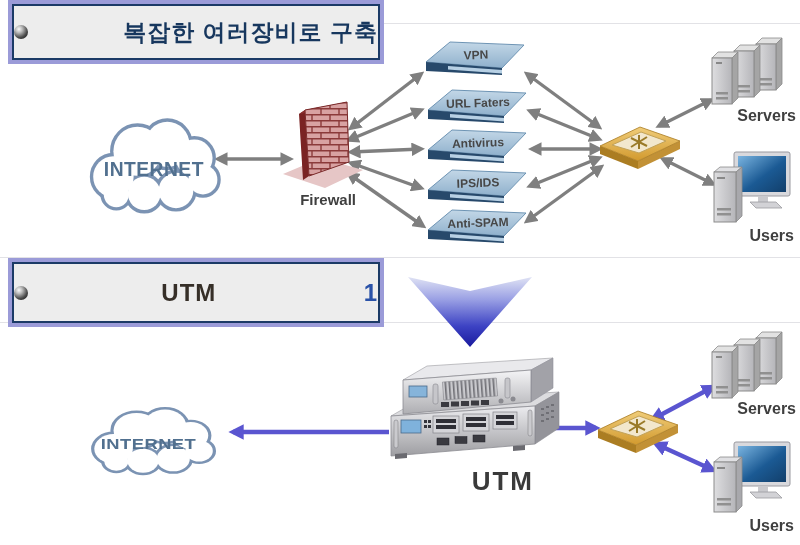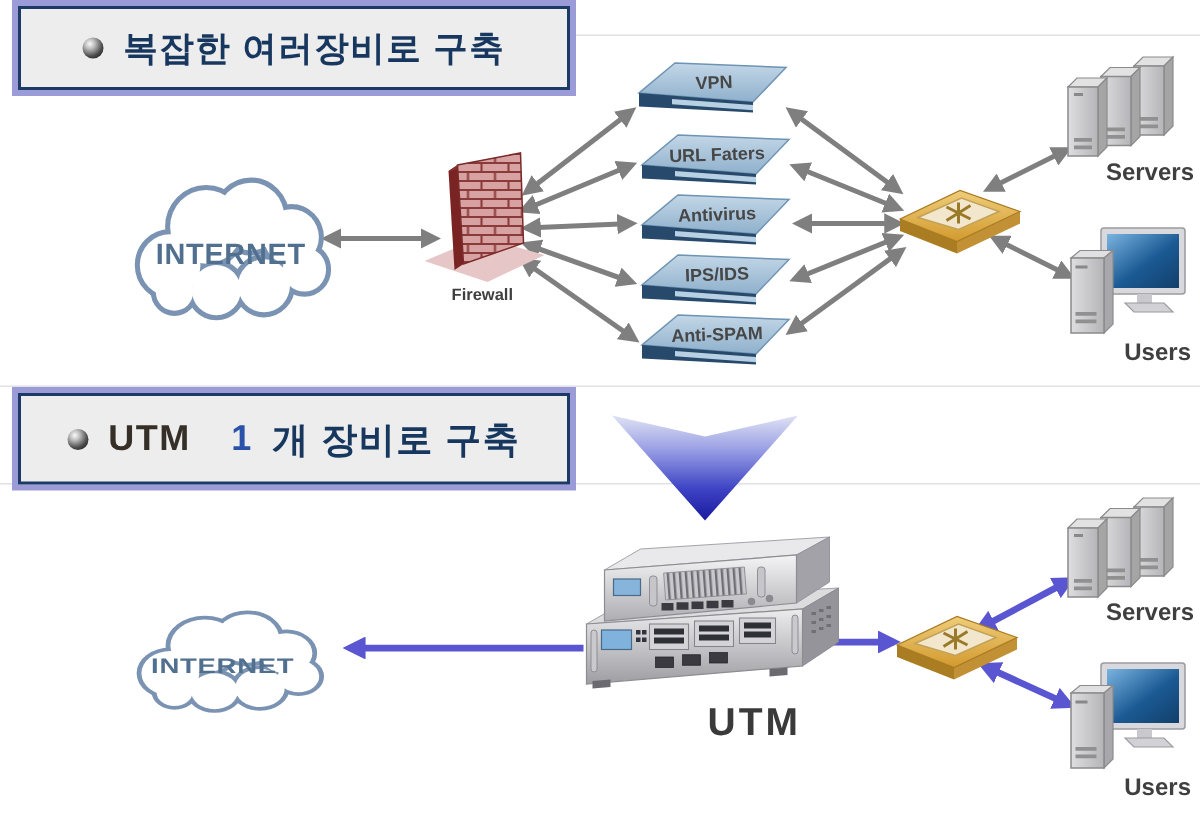--- a/index.html
+++ b/index.html
@@ -4,21 +4,21 @@
 <style>
   html,body{margin:0;padding:0;background:#fff;}
   .stage{position:relative;width:800px;height:545px;background:#fff;overflow:hidden;
          font-family:"Liberation Sans",sans-serif;}
   .hline{position:absolute;height:1px;background:#e2e2e6;z-index:0;}
   .arrows{position:absolute;left:0;top:0;width:800px;height:545px;z-index:1;}
 
   
   .titlebox{position:absolute;background:#ededed;border:2px solid #1b3a66;
             box-shadow:0 0 0 4px #9b9bd8;display:flex;align-items:center;
-            justify-content:center;gap:13px;z-index:3;}
+            justify-content:space-between;gap:13px;z-index:3;}
   .sphere{width:14px;height:14px;border-radius:50%;flex:0 0 auto;
           background:radial-gradient(circle at 35% 30%, #fafafa 0%, #bdbdbd 25%, #4c4c4c 62%, #0a0a0a 100%);}
   .t1{font-size:23px;font-weight:bold;color:#17375e;letter-spacing:1px;white-space:nowrap;}
   .t2{font-size:24px;font-weight:bold;white-space:nowrap;letter-spacing:1px;}
   .t2 .t-utm{color:#362f28;margin-right:14px;}
   .t2 .t-num{color:#2a52a8;}
   .t2 .t-kor{color:#17375e;}
 
   .comp{position:absolute;z-index:2;}
   .label{position:absolute;text-align:right;font-weight:bold;color:#3f3f3f;z-index:2;}
@@ -144,21 +144,21 @@
     </g>
     <text x="84" y="67" text-anchor="middle" font-size="20" font-weight="bold" fill="#51708f" letter-spacing="0.5">INTERNET</text>
   </svg>
 
   <svg class="comp" style="left:281px;top:96px;" width="84" height="100" viewBox="0 0 84 100">
     <polygon points="2,78 40,62 82,74 44,92" fill="#e6c6c6"></polygon>
     <polygon points="18,18 24,14 28,80 22,84" fill="#7a2323"></polygon>
     <polygon points="18,18 60,10 66,6 24,14" fill="#8b3030"></polygon>
     <polygon points="24,14 66,6 68,66 28,80" fill="url(#brick)" stroke="#7a2a2a" stroke-width="1"></polygon>
   </svg>
-  <div class="label" style="left:260px;top:191px;width:82px;font-size:11px;">Firewall</div>
+  <div class="label" style="left:274px;top:191px;width:82px;font-size:15px;">Firewall</div>
 
   <div class="appliance" style="left:424px;top:40px;">
     <svg viewBox="0 0 104 42">
       <polygon class="ap-top" points="26,2 100,5 78,28 2,22"></polygon>
       <polygon class="ap-front" points="2,22 78,28 78,35 2,31"></polygon>
       <polygon class="ap-strip" points="24,26 78,30 78,33.5 24,29.5"></polygon>
     </svg>
     <div class="app-label">VPN</div>
   </div>
   <div class="appliance" style="left:426px;top:88px;">
@@ -243,21 +243,20 @@
     <rect x="9" y="27" width="8" height="2" fill="#888"></rect>
     <rect x="9" y="58" width="14" height="2.5" fill="#909090"></rect>
       <rect x="9" y="63" width="14" height="2.5" fill="#909090"></rect>
   </svg>
   <div class="label" style="left:704px;top:227px;width:90px;font-size:16px;">Users</div>
 
   <div class="titlebox t2" style="left:12px;top:262px;width:364px;height:57px;">
     <span class="sphere"></span>
     <span class="t-utm">UTM</span>
       <span class="t-num">1</span>
-      <span class="t-kor">개 장비로 구축</span>
   </div>
 
   <svg class="comp" style="left:404px;top:272px;" width="132" height="78" viewBox="0 0 132 78">
     <polygon points="4,5 66,19 128,5 66,75" fill="url(#vgrad)"></polygon>
   </svg>
 
   <svg class="comp" style="left:75px;top:401px;" width="147" height="76" viewBox="0 0 160 108" preserveAspectRatio="none">
     <g stroke="#7b93b3" stroke-width="7" fill="#fff">
       <circle cx="42" cy="68" r="21"></circle>
         <circle cx="67" cy="42" r="25"></circle>

